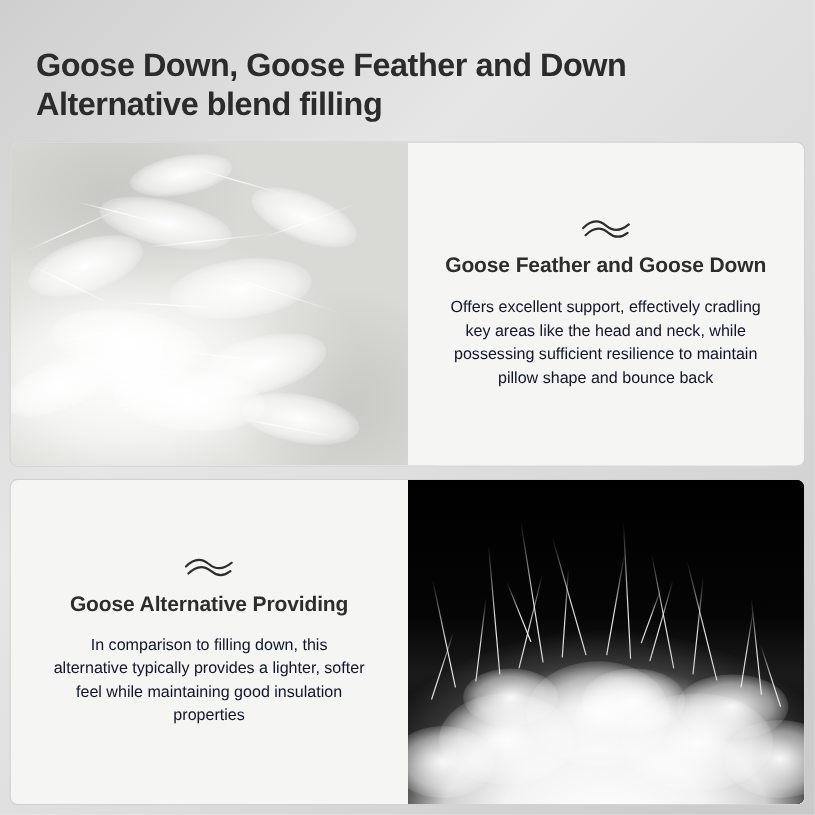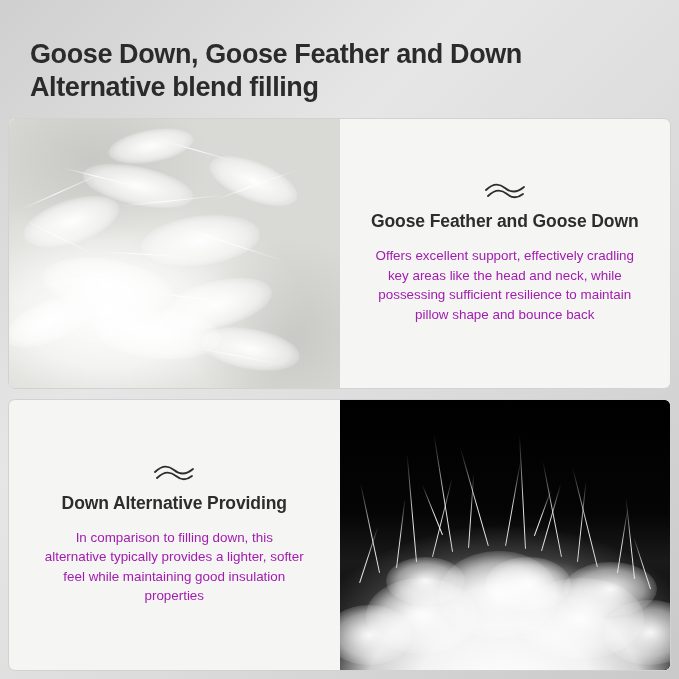--- a/index.html
+++ b/index.html
@@ -71,21 +71,21 @@
     font-size: 17.5px;
     font-weight: bold;
     color: #2d2d2d;
     line-height: 1.25;
     margin: 0 0 13px 0;
     letter-spacing: -0.1px;
   }
   .card-body {
     font-size: 13.4px;
     line-height: 1.45;
-    color: #a21caf;
+    color: #0f172a;
     margin: 0;
     max-width: 260px;
   }
 
   
   .feathers {
     background: #ededeb;
   }
   .feathers .glow {
     position: absolute;
@@ -193,21 +193,21 @@
   </div>
 
   <div class="card card-bottom">
     <div class="text-pane">
       <span class="wave-icon">
         <svg width="42" height="18" viewBox="0 0 42 18" aria-hidden="true">
           <path d="M2 7 C9 0, 15 0, 21 5 C27 10, 33 10, 40 4" fill="none" stroke="#2d2d2d" stroke-width="1.8" stroke-linecap="round"></path>
           <path d="M4 13 C11 6, 17 6, 23 11 C29 16, 34 15, 39 11" fill="none" stroke="#2d2d2d" stroke-width="1.8" stroke-linecap="round"></path>
         </svg>
       </span>
-      <h2 class="card-title">Down Alternative Providing</h2>
+      <h2 class="card-title">Goose Alternative Providing</h2>
       <p class="card-body">In comparison to filling down, this alternative typically provides a lighter, softer feel while maintaining good insulation properties</p>
     </div>
     <div class="media fibers">
       <div class="dark"></div>
 
       <div class="hair" style="left:12%; bottom:36%; height:34%; transform:rotate(-12deg);"></div>
       <div class="hair" style="left:17%; bottom:38%; height:26%; transform:rotate(7deg);"></div>
       <div class="hair" style="left:23%; bottom:40%; height:40%; transform:rotate(-5deg);"></div>
       <div class="hair" style="left:28%; bottom:42%; height:30%; transform:rotate(14deg);"></div>
       <div class="hair" style="left:34%; bottom:44%; height:44%; transform:rotate(-9deg);"></div>

